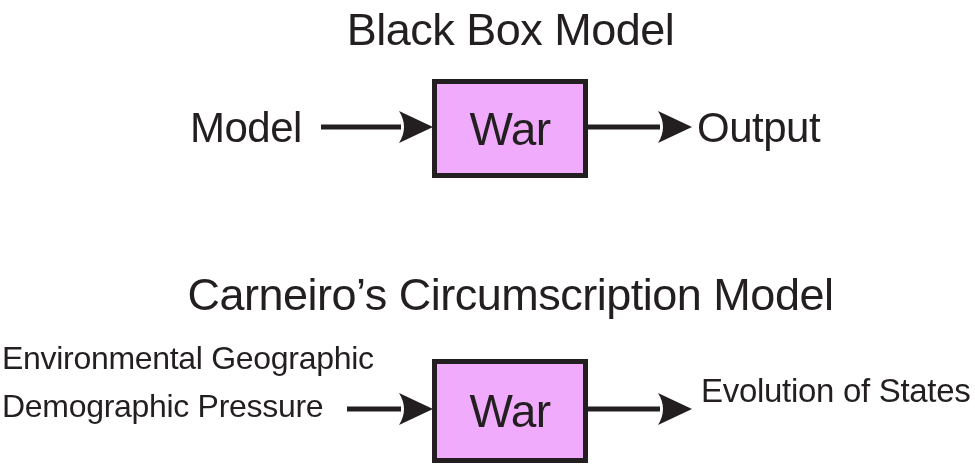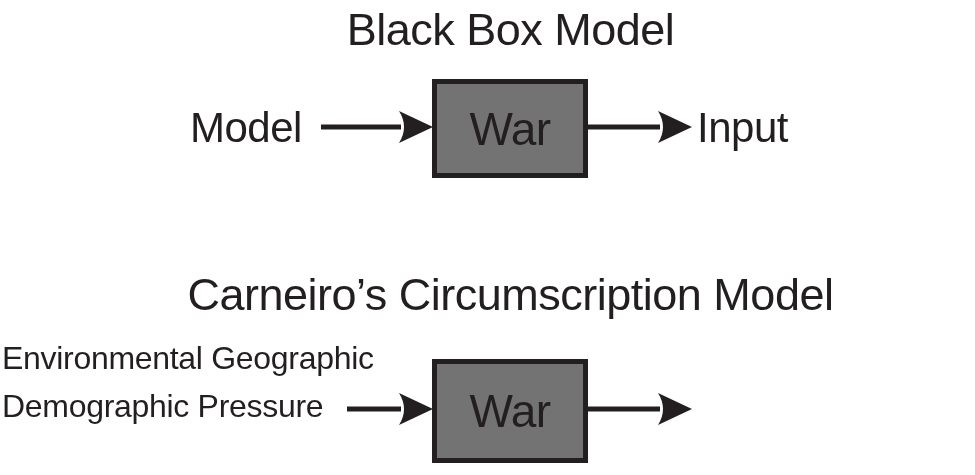--- a/index.html
+++ b/index.html
@@ -38,21 +38,21 @@
   }
   .input-label  { left: 190px; top: 104px; }
   .output-label { left: 697px; top: 104px; }
 
   .war-box {
     position: absolute;
     left: 432px;
     width: 156px;
     box-sizing: border-box;
     border: 5px solid #231f20;
-    background: #737373;
+    background: #f0abfc;
     display: flex;
     align-items: center;
     justify-content: center;
   }
   .war-box-1 { top: 79px;  height: 99px; }
   .war-box-2 { top: 359px; height: 104px; }
   .war-text {
     font-size: 46px;
     letter-spacing: -0.5px;
   }
@@ -98,21 +98,21 @@
 
   <div class="war-box war-box-1">
     <span class="war-text">War</span>
   </div>
 
   <svg class="arrow arrow-2" width="106" height="38" viewBox="0 0 106 38">
     <line x1="0" y1="19" x2="74" y2="19" stroke="#231f20" stroke-width="5"></line>
     <path d="M106,19 L72,3 Q82,19 72,35 Z" fill="#231f20"></path>
   </svg>
 
-  <div class="flow-label output-label">Input</div>
+  <div class="flow-label output-label">Output</div>
 
   <div class="title title-carneiro">Carneiro’s Circumscription Model</div>
 
   <div class="inputs-block">
     <div>Environmental Geographic</div>
     <div>Demographic Pressure</div>
   </div>
 
   <svg class="arrow arrow-3" width="86" height="38" viewBox="0 0 86 38">
     <line x1="0" y1="19" x2="54" y2="19" stroke="#231f20" stroke-width="5"></line>
@@ -122,15 +122,16 @@
   <div class="war-box war-box-2">
     <span class="war-text">War</span>
   </div>
 
   <svg class="arrow arrow-4" width="106" height="38" viewBox="0 0 106 38">
     <line x1="0" y1="19" x2="74" y2="19" stroke="#231f20" stroke-width="5"></line>
     <path d="M106,19 L72,3 Q82,19 72,35 Z" fill="#231f20"></path>
   </svg>
 
   <div class="outputs-block">
+    <div>Evolution of States</div>
   </div>
 
 </div>
 
 </body></html>

